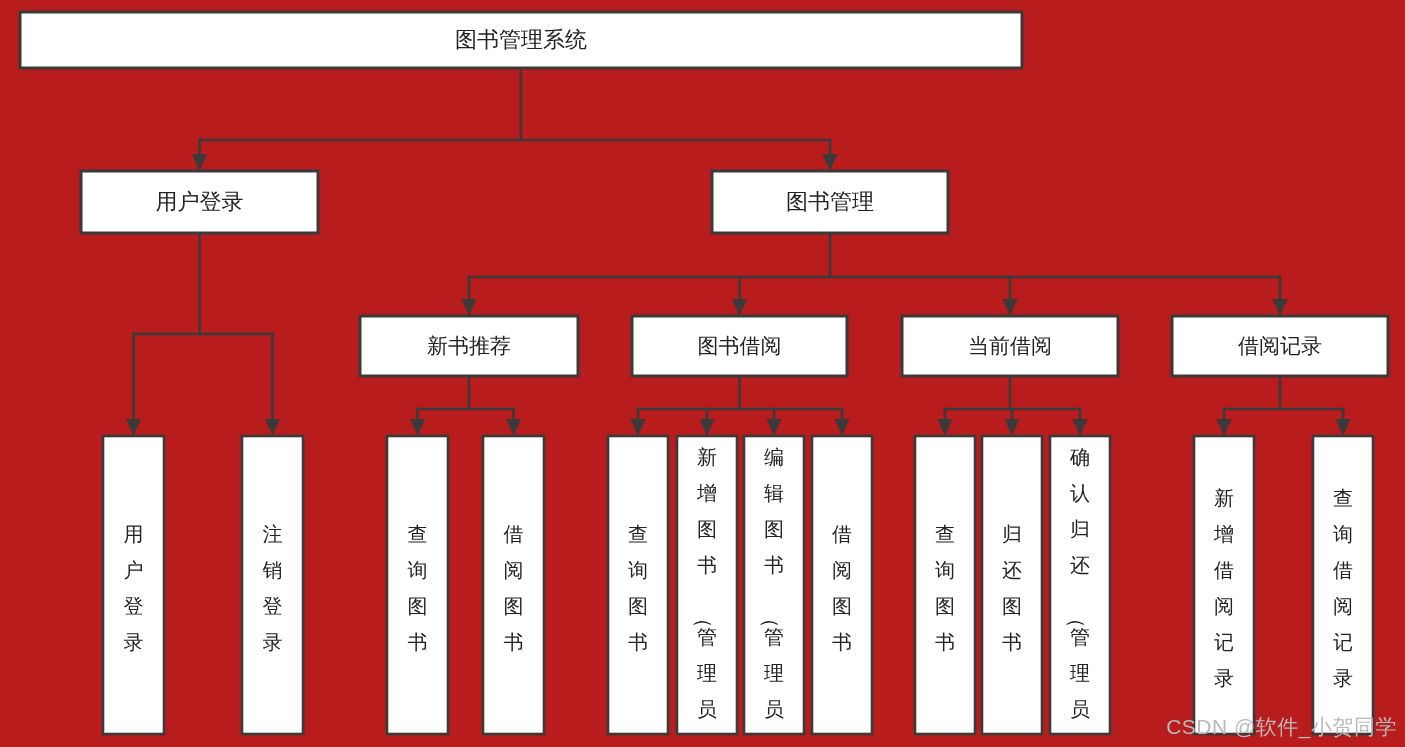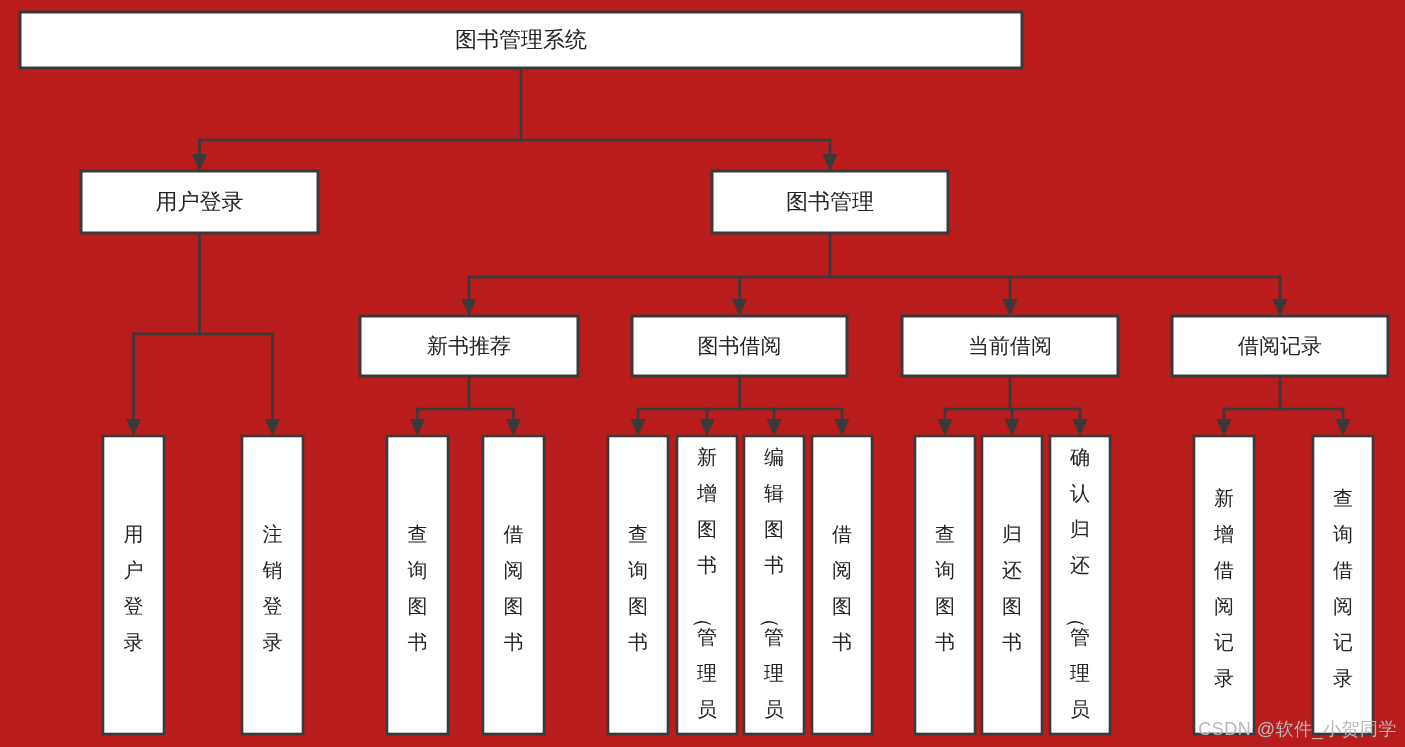--- a/index.html
+++ b/index.html
@@ -56,21 +56,21 @@
     font-family: "Liberation Sans", "DejaVu Sans", sans-serif;
     font-size: 20px;
     fill: #222222;
     text-anchor: middle;
   }
   .watermark {
     position: absolute;
     right: 8px;
     bottom: 6px;
     font-family: "Liberation Sans", "DejaVu Sans", sans-serif;
-    font-size: 18px;
+    font-size: 21px;
     color: #b9b9b9;
     white-space: nowrap;
     letter-spacing: 0.5px;
     user-select: none;
   }
 </style>
 </head>
 <body>
 
 <div id="diagram-root">

